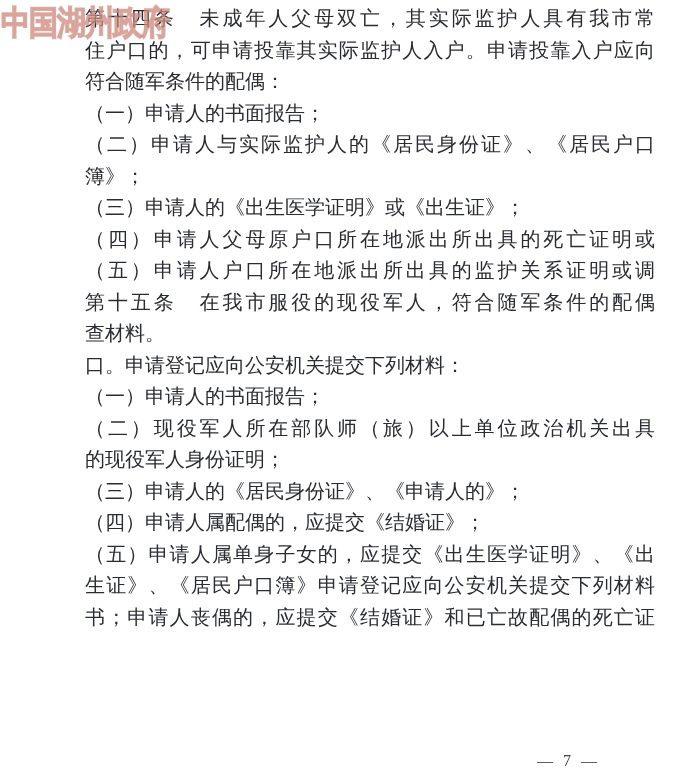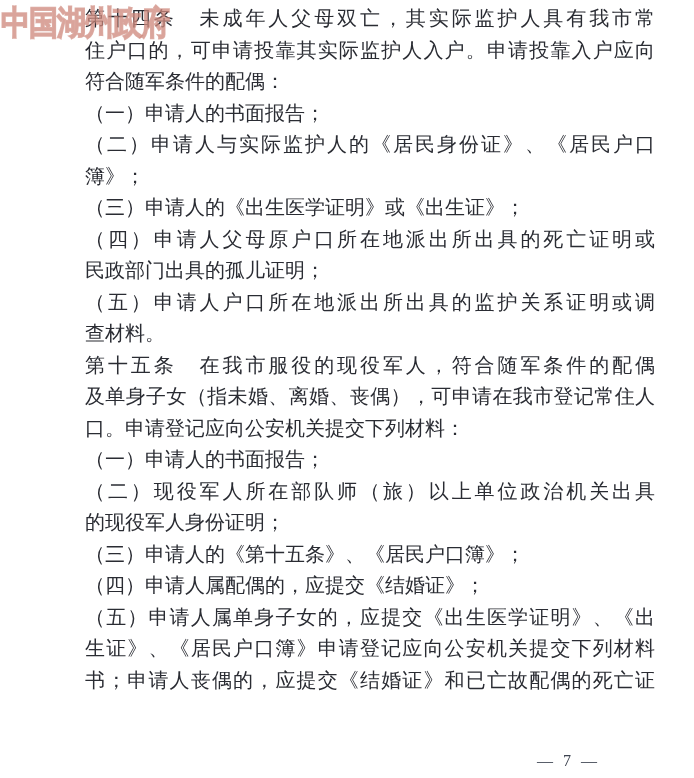--- a/index.html
+++ b/index.html
@@ -68,30 +68,28 @@
 
   <div class="body-text">
       <div class="line indent full">第十四条　未成年人父母双亡，其实际监护人具有我市常</div>
       <div class="line full">住户口的，可申请投靠其实际监护人入户。申请投靠入户应向</div>
       <div class="line">符合随军条件的配偶：</div>
       <div class="line indent">（一）申请人的书面报告；</div>
       <div class="line indent full">（二）申请人与实际监护人的《居民身份证》、《居民户口</div>
       <div class="line">簿》；</div>
       <div class="line indent">（三）申请人的《出生医学证明》或《出生证》；</div>
       <div class="line indent full">（四）申请人父母原户口所在地派出所出具的死亡证明或</div>
-      <div class="line">民政部门出具的孤儿证明；</div>
       <div class="line indent full">（五）申请人户口所在地派出所出具的监护关系证明或调</div>
+      <div class="line indent full">第十五条　在我市服役的现役军人，符合随军条件的配偶</div>
       <div class="line">查材料。</div>
-      <div class="line indent full">第十五条　在我市服役的现役军人，符合随军条件的配偶</div>
-      <div class="line full">及单身子女（指未婚、离婚、丧偶），可申请在我市登记常住人</div>
       <div class="line">口。申请登记应向公安机关提交下列材料：</div>
       <div class="line indent">（一）申请人的书面报告；</div>
       <div class="line indent full">（二）现役军人所在部队师（旅）以上单位政治机关出具</div>
       <div class="line">的现役军人身份证明；</div>
-      <div class="line indent">（三）申请人的《第十五条》、《居民户口簿》；</div>
+      <div class="line indent">（三）申请人的《居民身份证》、《申请人的》；</div>
       <div class="line indent">（四）申请人属配偶的，应提交《结婚证》；</div>
       <div class="line indent full">（五）申请人属单身子女的，应提交《出生医学证明》、《出</div>
       <div class="line full">生证》、《居民户口簿》申请登记应向公安机关提交下列材料</div>
       <div class="line full">书；申请人丧偶的，应提交《结婚证》和已亡故配偶的死亡证</div>
     </div>
 
   <div class="page-number">— 7 —</div>
 </div>
 
 </body></html>

